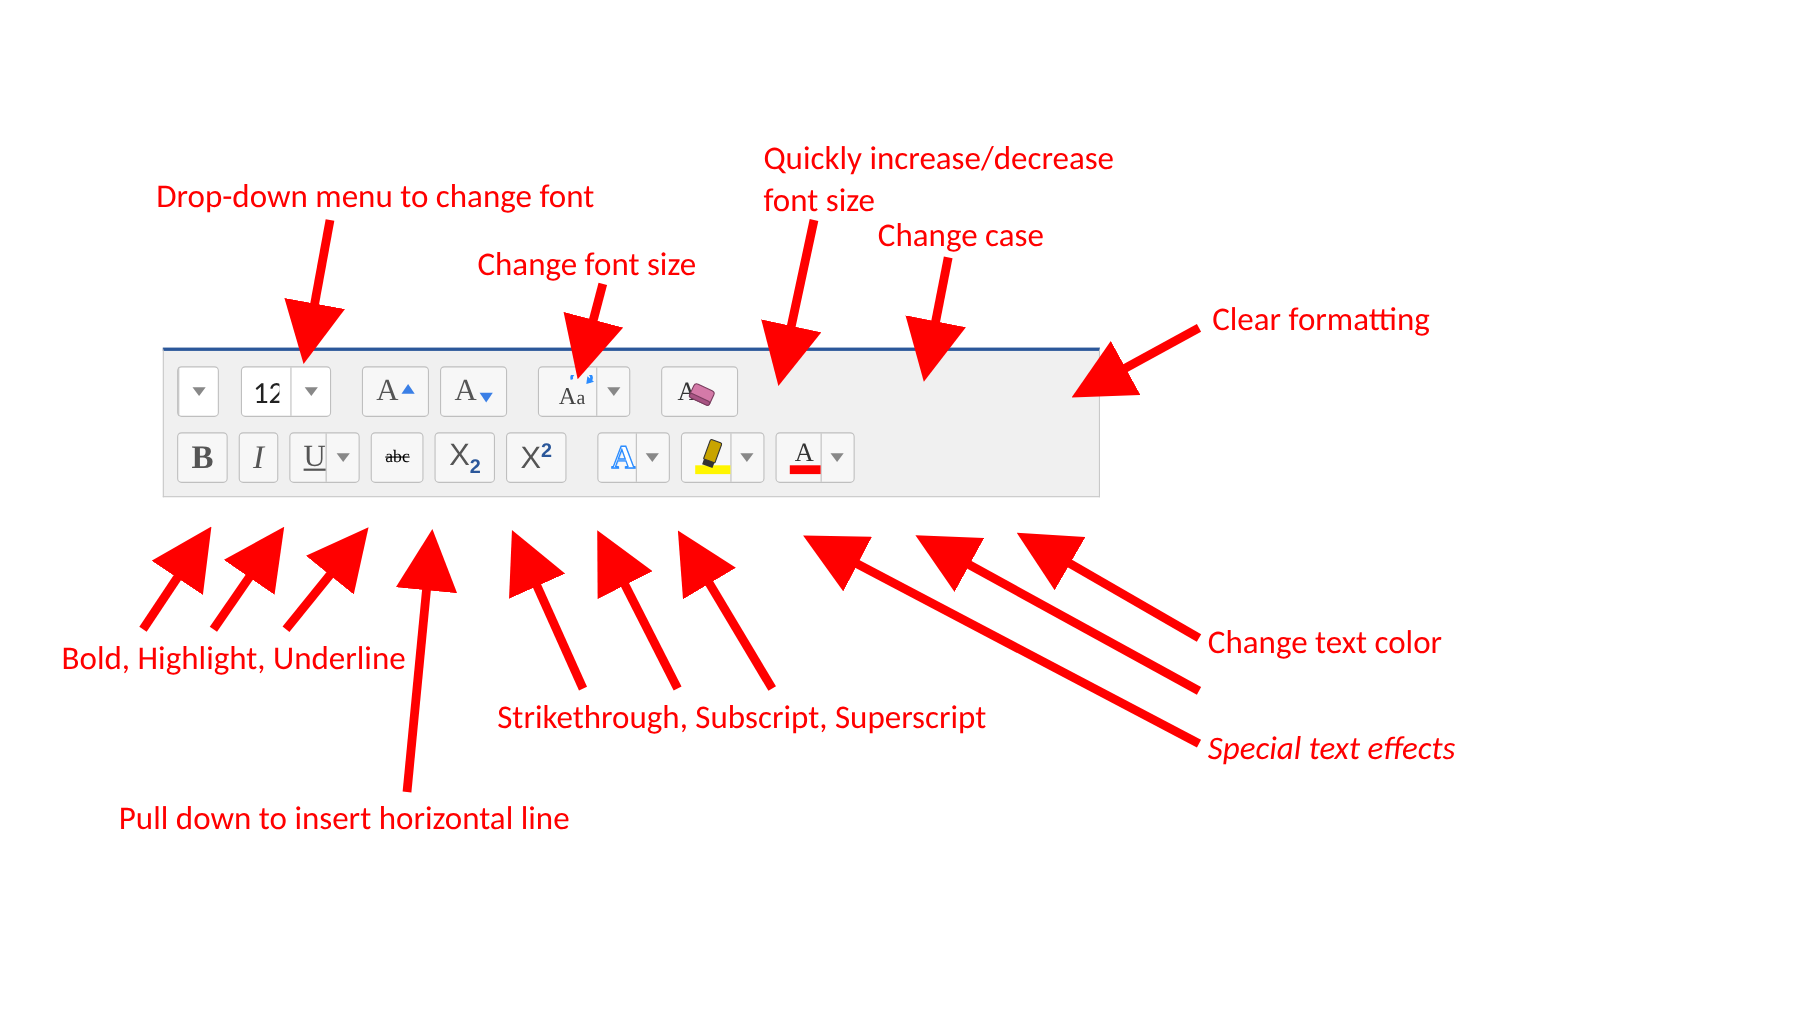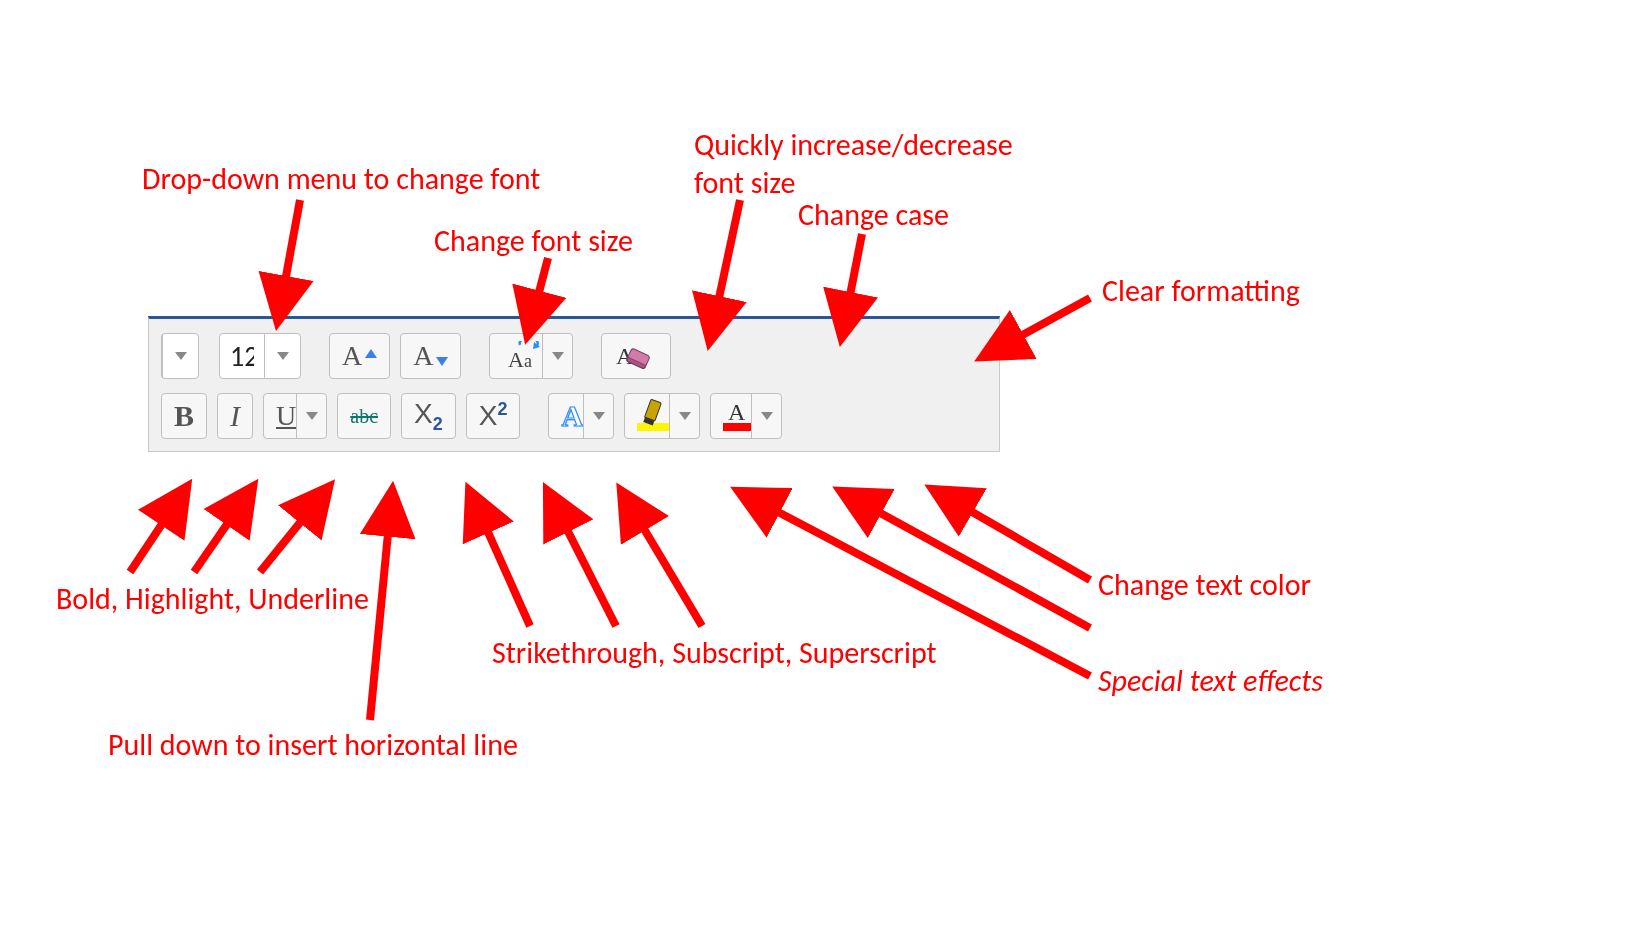--- a/index.html
+++ b/index.html
@@ -95,21 +95,21 @@
   
   .ic-letter {
     font-family: "Times New Roman", Georgia, serif;
     font-size: 26px;
     color:#444;
     line-height:1;
   }
   .ic-bold   { font-weight:900; font-size:30px; color:#555;}
   .ic-italic { font-style:italic; font-size:30px; color:#555;}
   .ic-under  { text-decoration: underline; font-size:28px; color:#555;}
-  .ic-strike { text-decoration: line-through; font-size:20px; color:#0f766e;}
+  .ic-strike { text-decoration: line-through; font-size:16px; color:#000000;}
   .ic-sub    { font-size:28px; color:#555;}
   .ic-sub sub { font-size:18px; color:#2b579a; font-weight:700;}
   .ic-sup    { font-size:28px; color:#555;}
   .ic-sup sup { font-size:18px; color:#2b579a; font-weight:700;}
 
   .caret {
     width:0; height:0;
     border-left:6px solid transparent;
     border-right:6px solid transparent;
     border-top:8px solid #888;
@@ -317,21 +317,21 @@
   </div>
 
   <div class="callout" style="left:142px; top:160px;">Drop-down menu to change font</div>
   <div class="callout" style="left:694px; top:126px; white-space:pre-line;">Quickly increase/decrease
 font size</div>
   <div class="callout" style="left:434px; top:222px;">Change font size</div>
   <div class="callout" style="left:798px; top:196px;text-align:right;">Change case</div>
   <div class="callout" style="left:1102px; top:272px;">Clear formatting</div>
   <div class="callout" style="left:56px; top:580px;">Bold, Highlight, Underline</div>
   <div class="callout" style="left:108px; top:726px;">Pull down to insert horizontal line</div>
-  <div class="callout" style="left:452px; top:634px;margin-left:40px;">Strikethrough, Subscript, Superscript</div>
+  <div class="callout" style="left:452px; top:634px;">Strikethrough, Subscript, Superscript</div>
   <div class="callout" style="left:1098px; top:566px;">Change text color</div>
   <div class="callout" style="left:1098px; top:662px;font-style:italic;">Special text effects</div>
 
   <svg class="arrow-layer">
     <defs>
       <marker id="ah" viewBox="0 0 10 10" refX="8" refY="5" markerWidth="7" markerHeight="7" orient="auto-start-reverse">
         <path d="M0,0 L10,5 L0,10 Z" fill="#ff0000"></path>
       </marker>
     </defs>
     <g stroke="#ff0000" stroke-width="8" fill="none" marker-end="url(#ah)">

